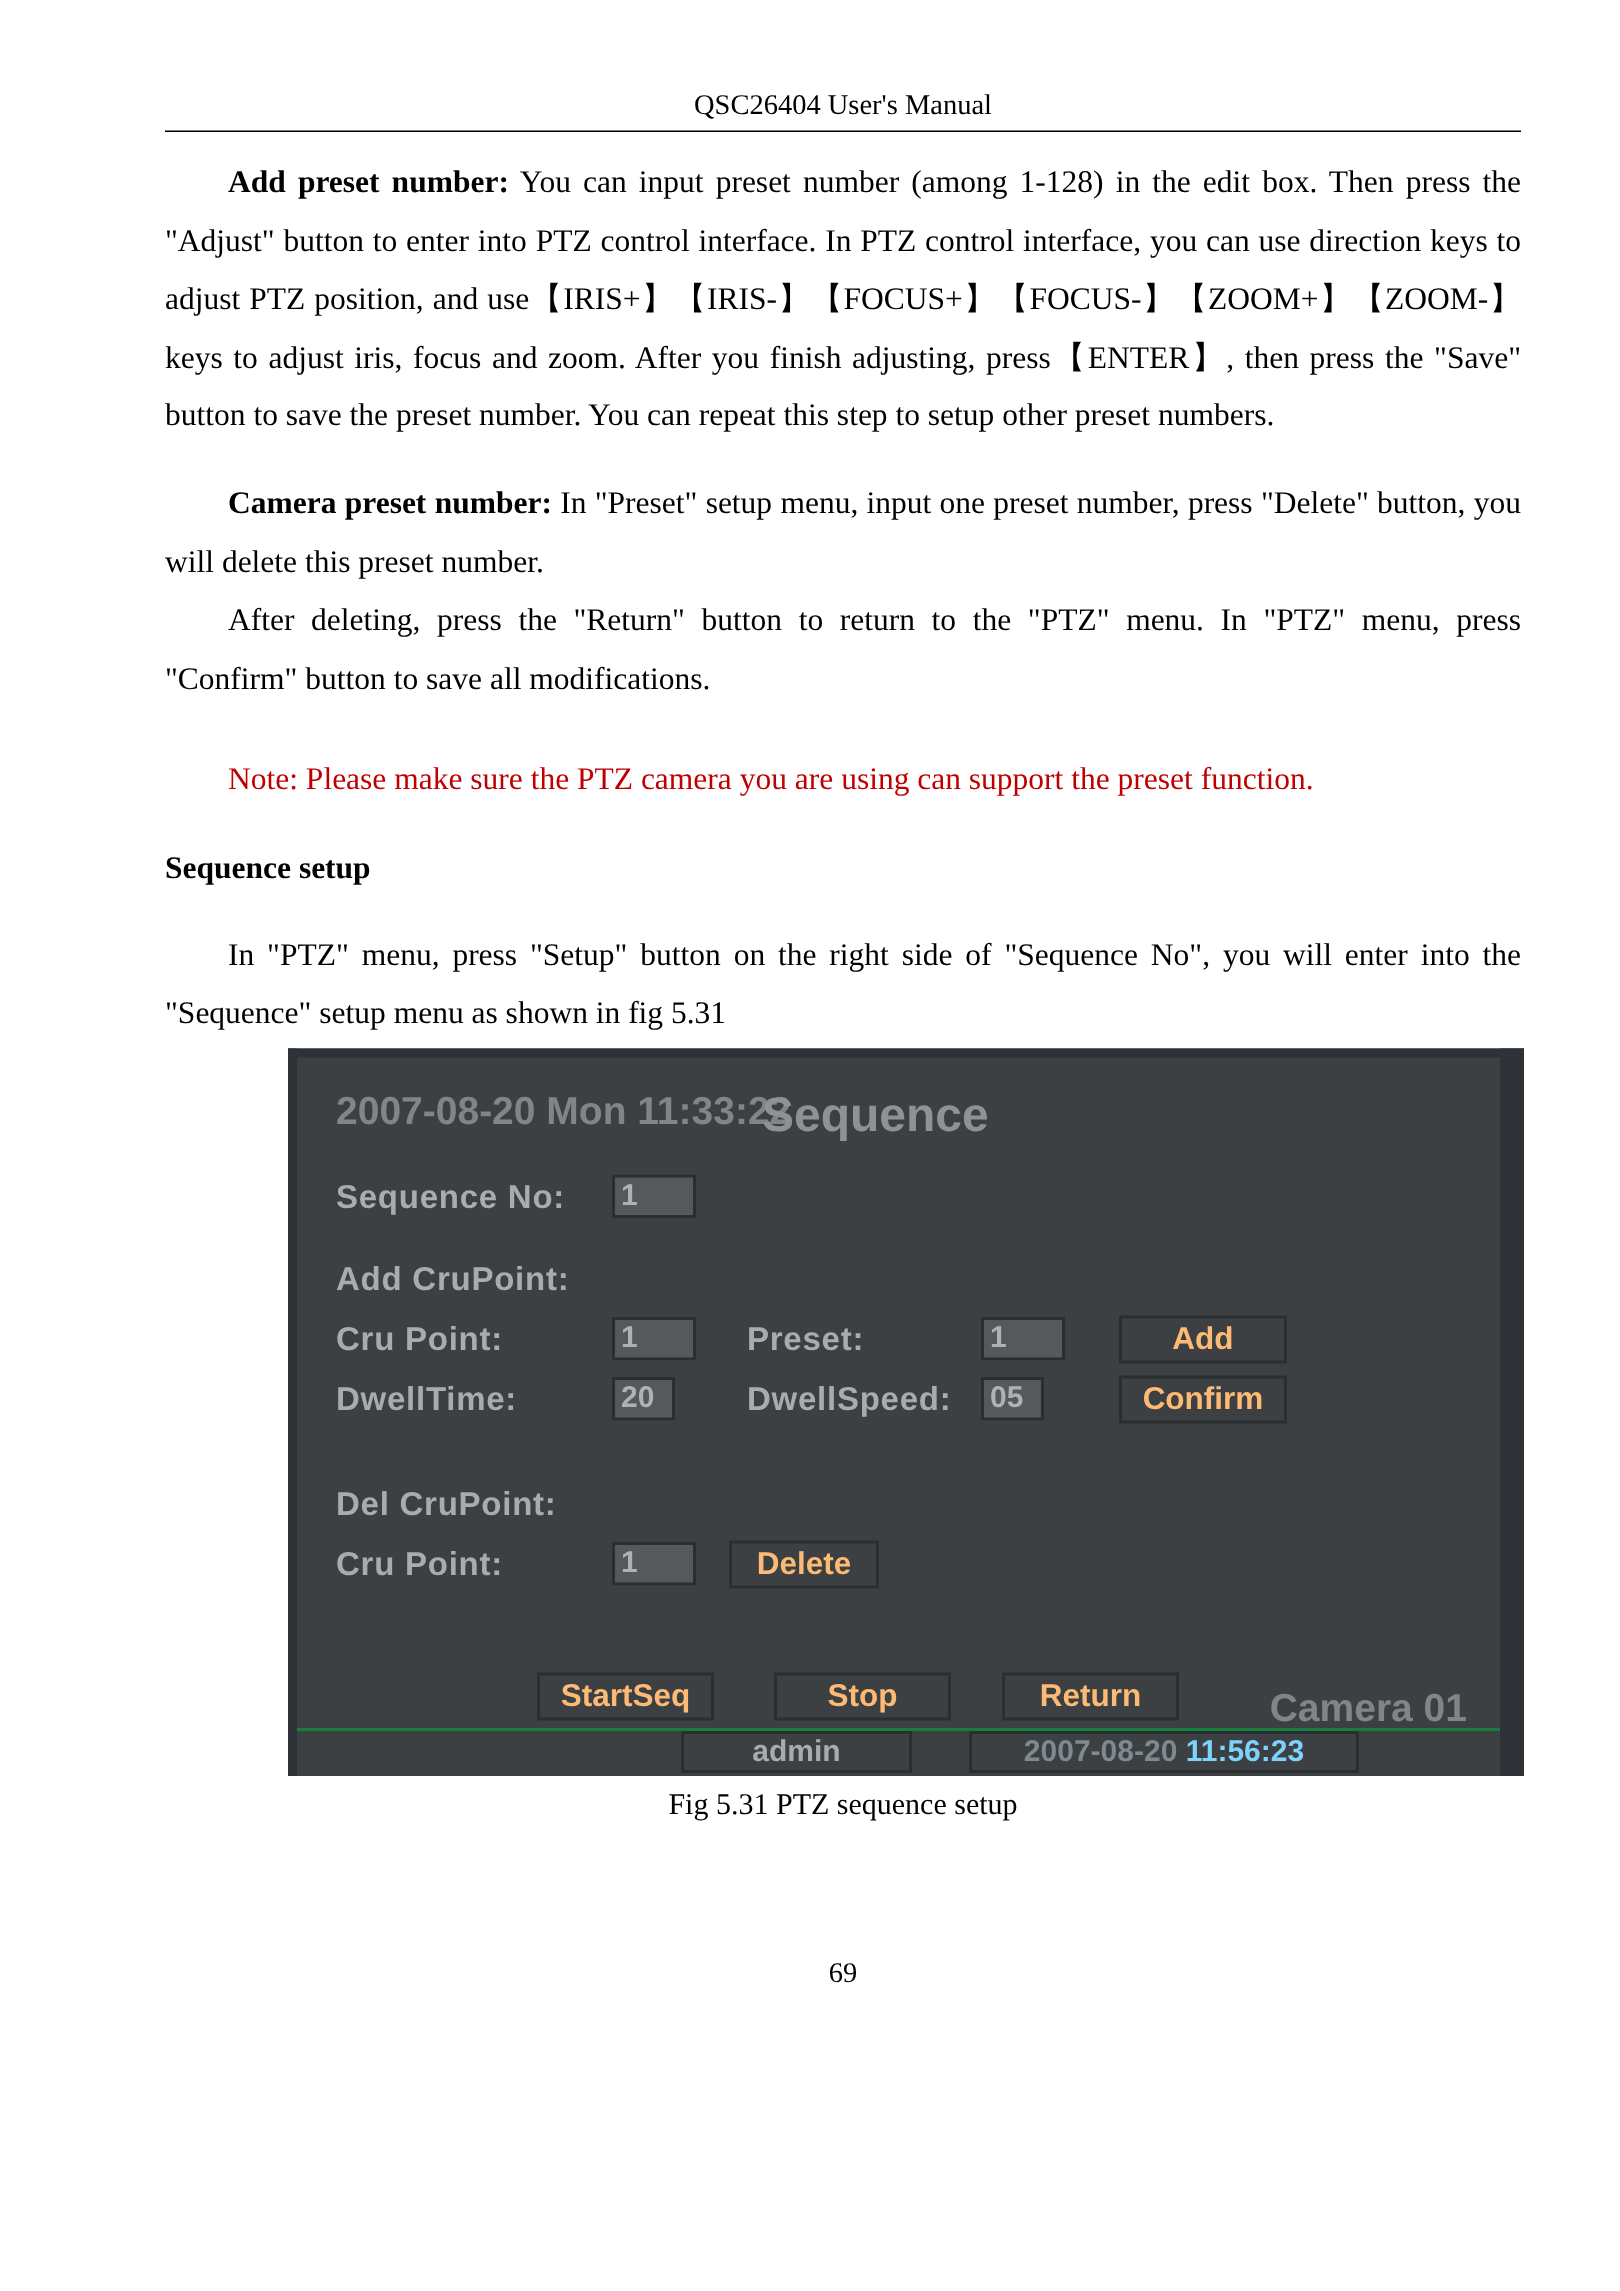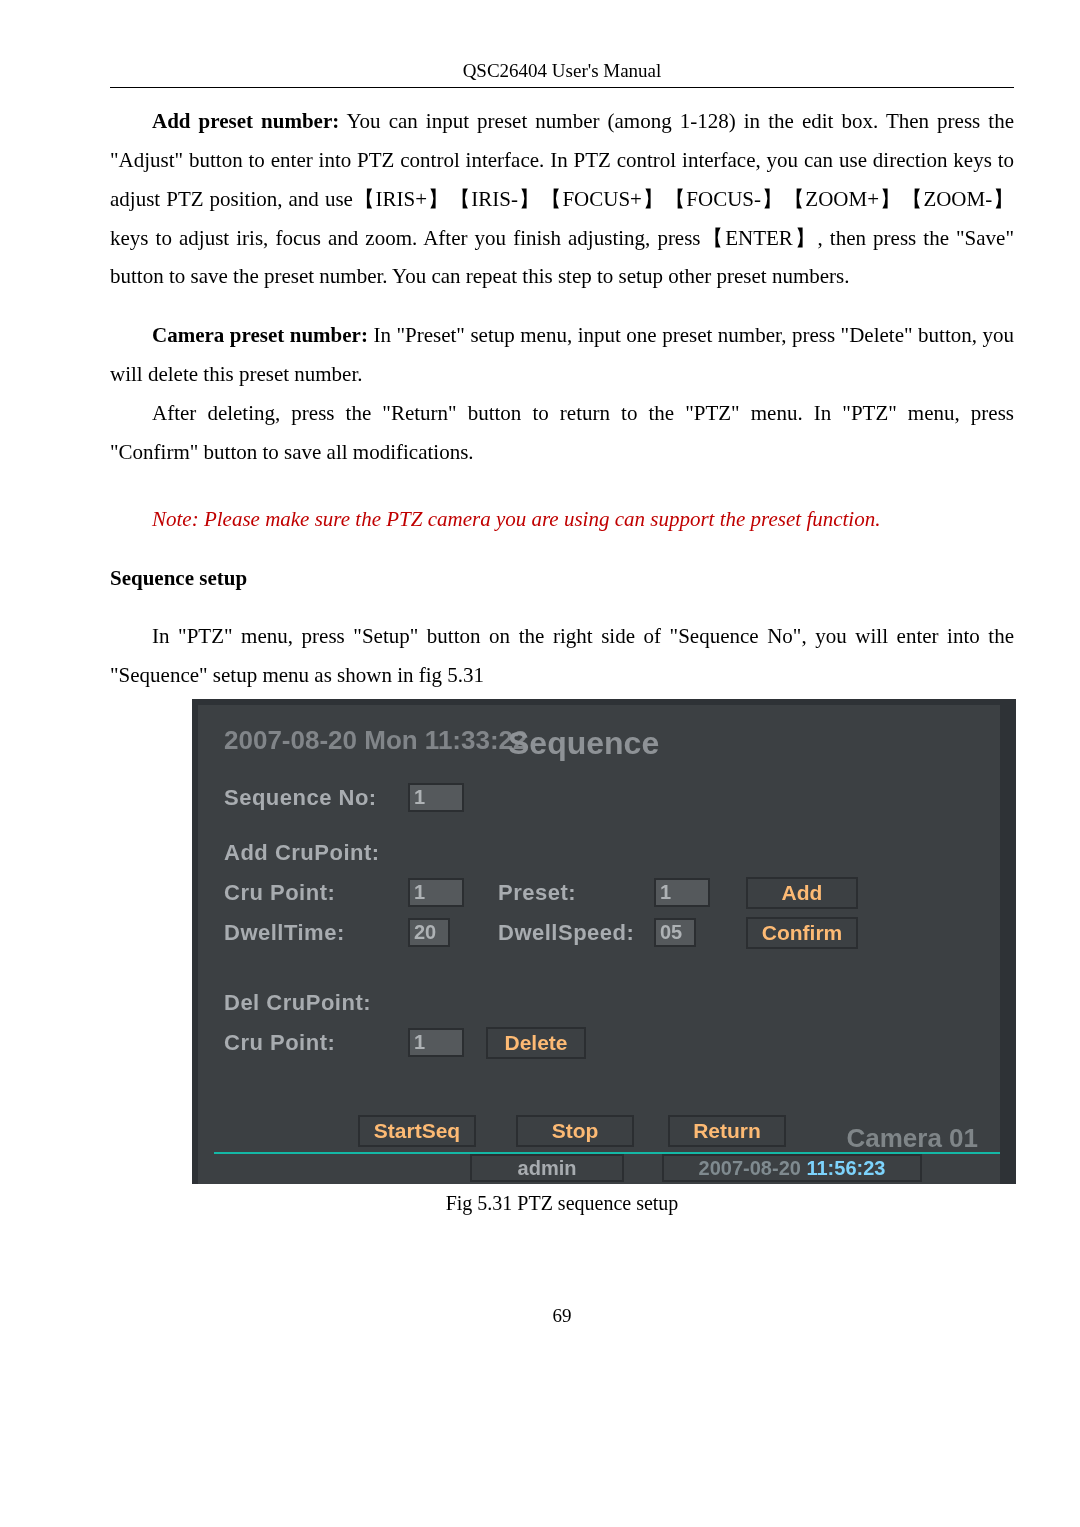--- a/index.html
+++ b/index.html
@@ -33,21 +33,20 @@
     text-indent: 2em;
   }
   .bold {
     font-weight: bold;
   }
   .note {
     color: #c00000;
     font-size: 21px;
     margin: 28px 0 28px 0;
     text-indent: 2em;
-    font-style: italic;
   }
   .section-head {
     font-weight: bold;
     font-size: 21px;
     margin: 16px 0 26px 0;
   }
   .gap {
     height: 20px;
   }
 
@@ -111,22 +110,21 @@
     padding: 2px 0 0 0;
     height: 26px;
     line-height: 24px;
     background: #3c4043;
     box-sizing: content-box;
   }
   .statusbar {
     position: absolute;
     left: 0; right: 0; bottom: 0;
     height: 30px;
-    border-top: 2px solid #14b8a6;
-    margin-left: 16px;
+    border-top: 2px solid #15803d;
   }
   .status-user {
     position: absolute;
     left: 256px; bottom: 2px;
     width: 150px;
     text-align: center;
     border: 2px solid #2b2e31;
     color: #a8acb0;
     font-size: 20px;
     font-weight: bold;

